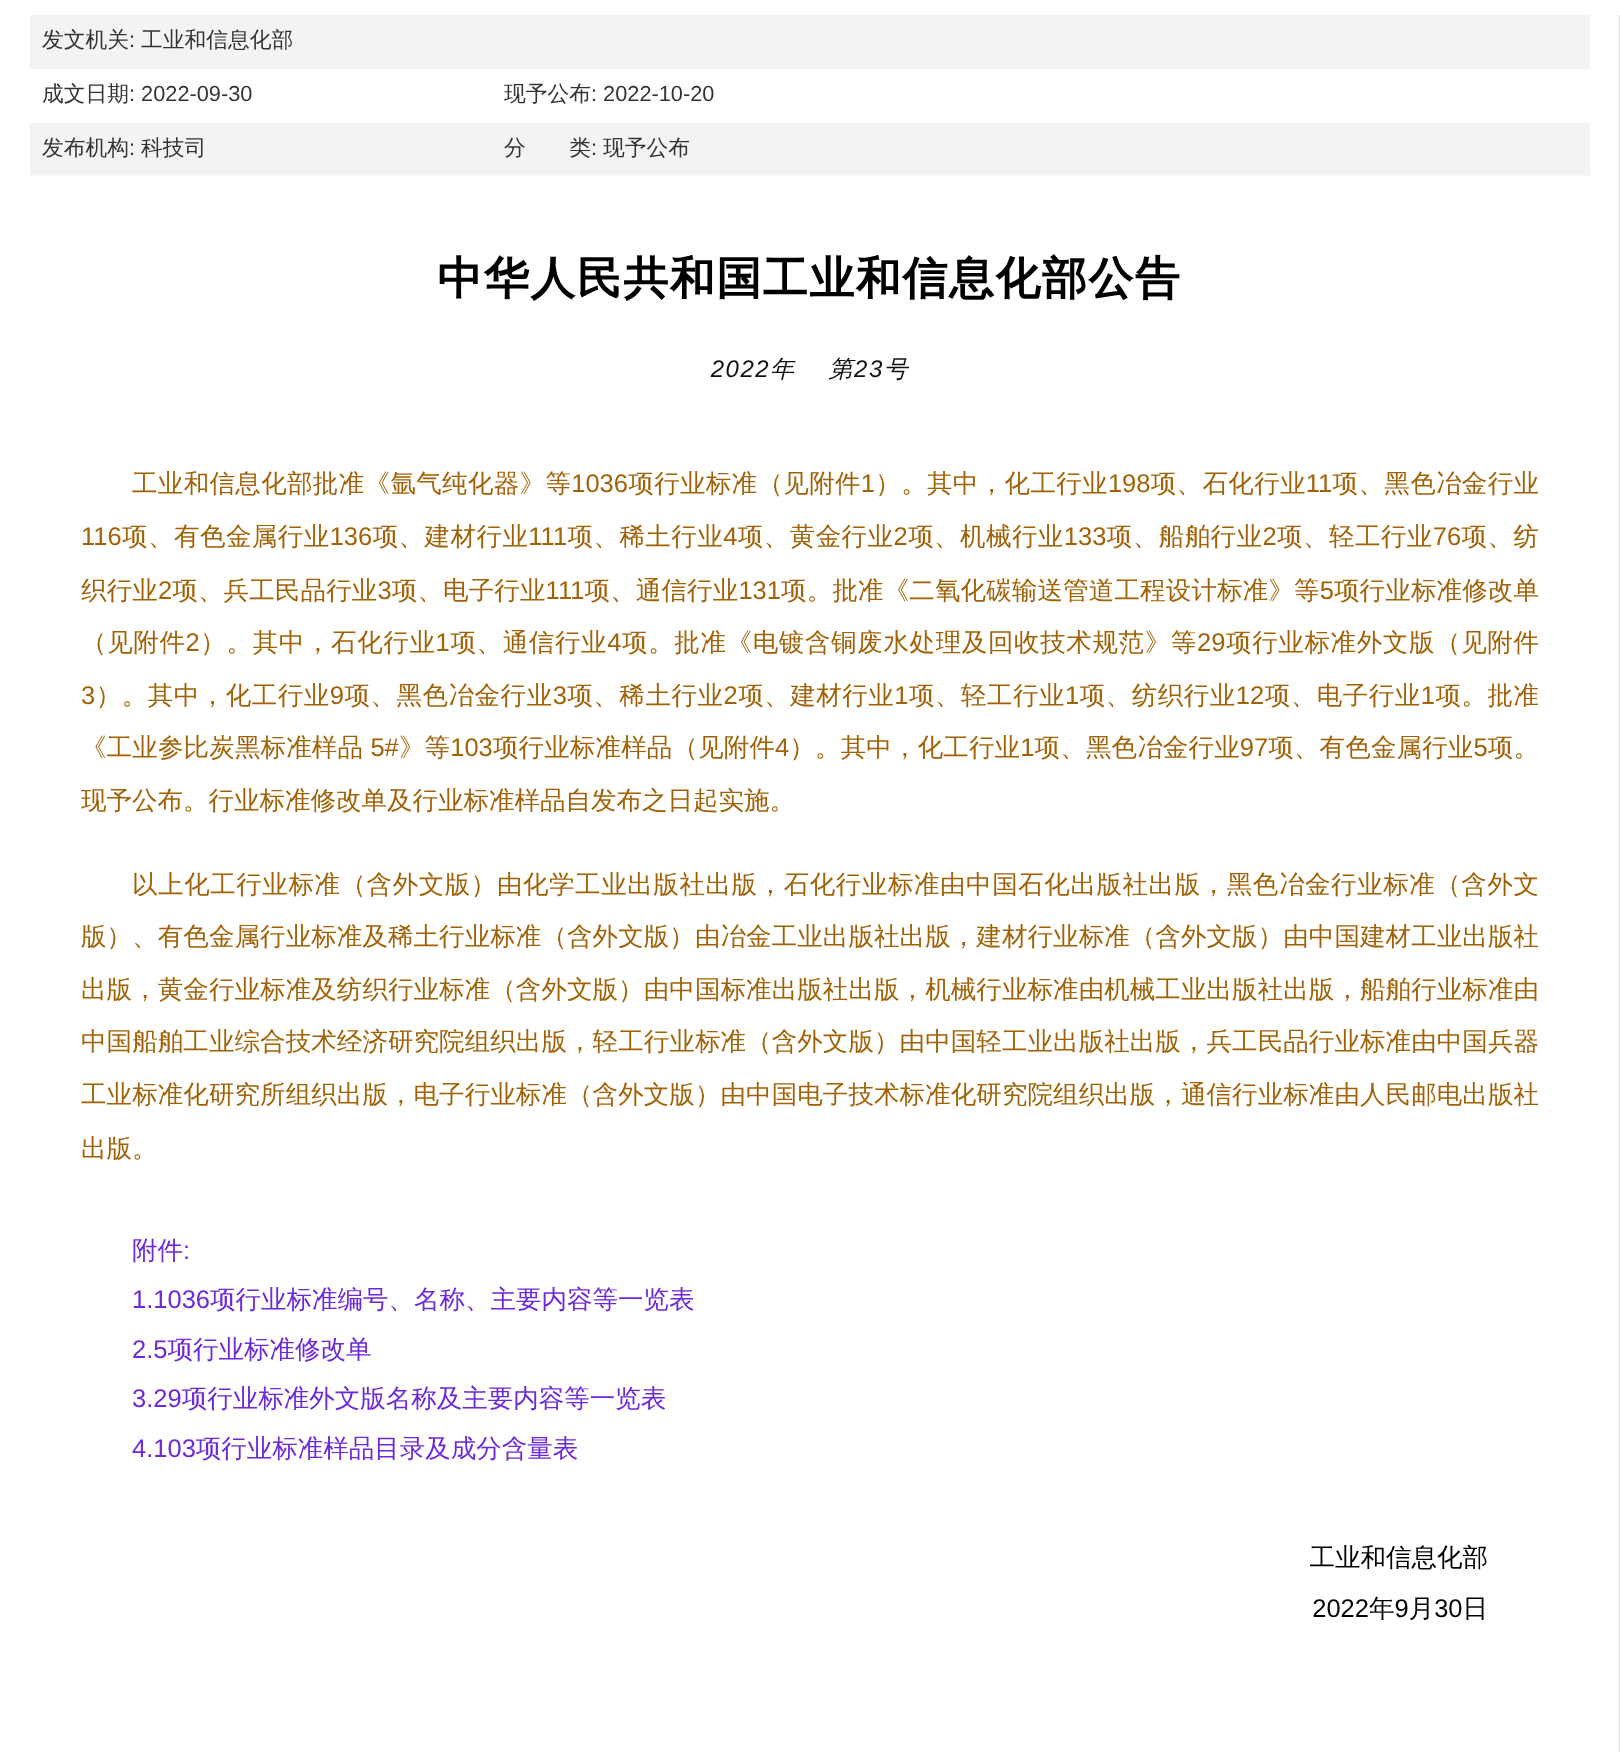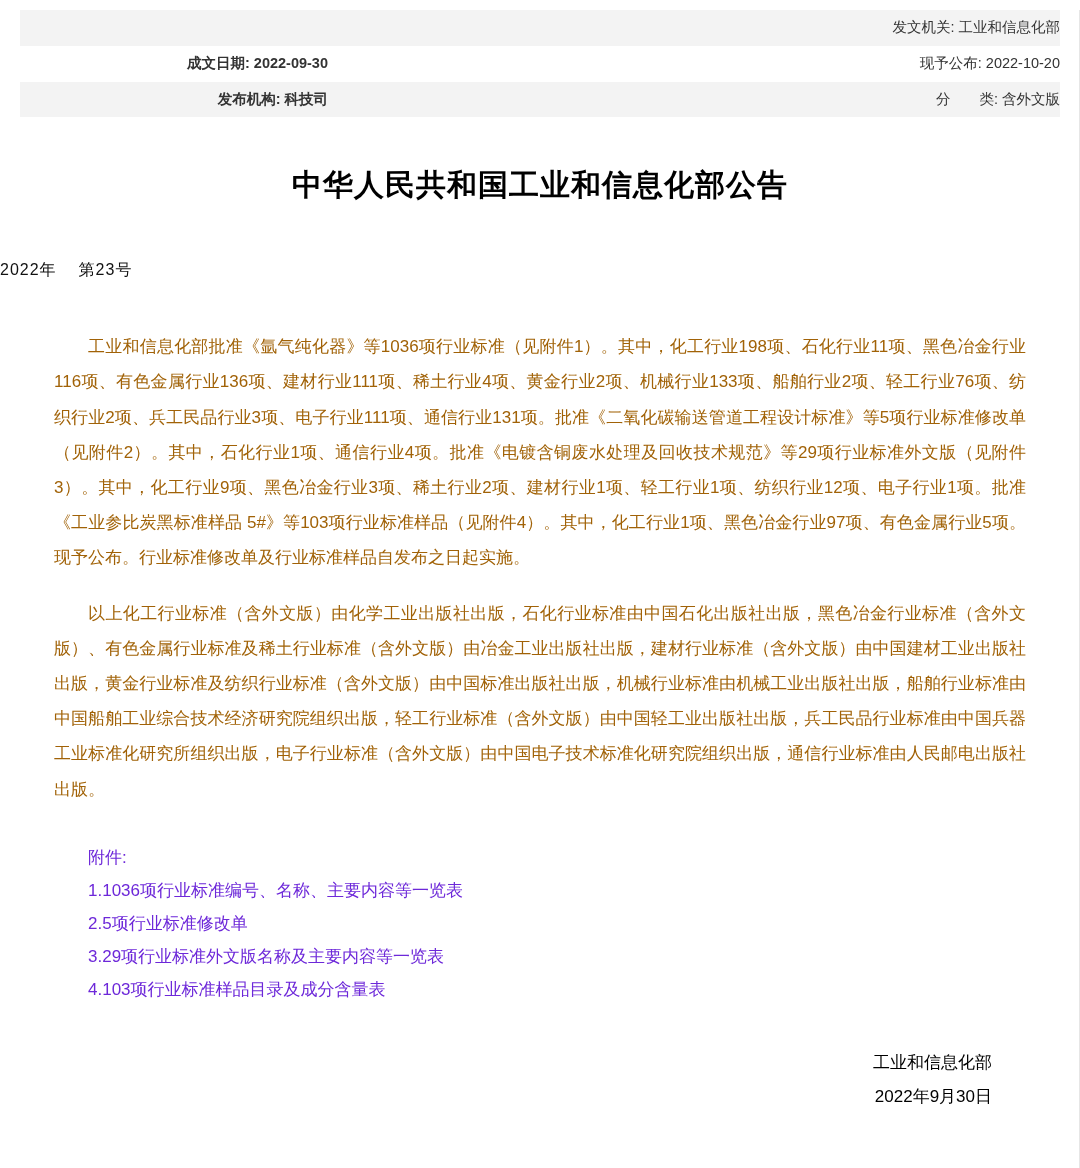--- a/index.html
+++ b/index.html
@@ -23,21 +23,20 @@
     background: #fff;
     position: relative;
   }
   
   .meta-table {
     width: 1040px;
     margin: 10px auto 0 auto;
     border-collapse: collapse;
     font-size: 14.5px;
     color: #222;
-    text-align: right;
   }
   .meta-table tr.shaded td {
     background: #f3f3f3;
   }
   .meta-table td {
     padding: 7px 0 7px 8px;
     vertical-align: middle;
     line-height: 1.5;
     border: none;
     white-space: nowrap;
@@ -45,37 +44,38 @@
   .meta-label {
     color: #333;
     display: inline-block;
   }
   .meta-value {
     color: #333;
     display: inline-block;
   }
   .label-cell {
     width: 300px;
-    font-weight: bold;
   }
   
   .doc-title {
     text-align: center;
     font-size: 30px;
     font-weight: bold;
     color: #000;
     margin: 48px 0 0 0;
     letter-spacing: 1px;
     font-family: "Liberation Serif", "DejaVu Serif", serif;
   }
   .doc-number {
+    text-align: center;
     font-size: 16px;
     color: #111;
-    margin-top: 54px;
+    margin-top: 30px;
     letter-spacing: 1px;
+    font-style: italic;
   }
   .doc-number .gap {
     display: inline-block;
     width: 22px;
   }
   
   .doc-body {
     width: 1000px;
     margin: 0 auto;
     padding: 0 14px;
@@ -148,21 +148,21 @@
           <span class="meta-value">2022-10-20</span>
         </td>
       </tr>
       <tr class="shaded">
         <td class="label-cell">
           <span class="meta-label">发布机构:</span>
           <span class="meta-value">科技司</span>
         </td>
         <td>
           <span class="meta-label">分　　类:</span>
-          <span class="meta-value">含外文版</span>
+          <span class="meta-value">现予公布</span>
         </td>
       </tr>
     </tbody>
   </table>
 
   <h1 class="doc-title">中华人民共和国工业和信息化部公告</h1>
 
   <div class="doc-number">
     <span>2022年</span><span class="gap"></span><span>第23号</span>
   </div>

